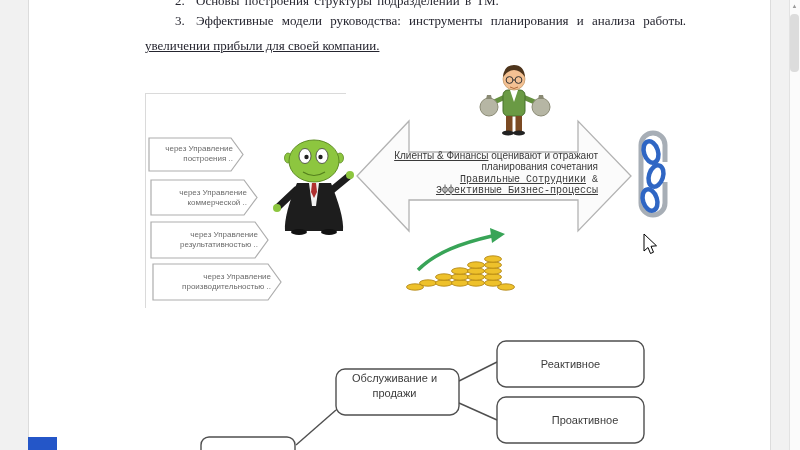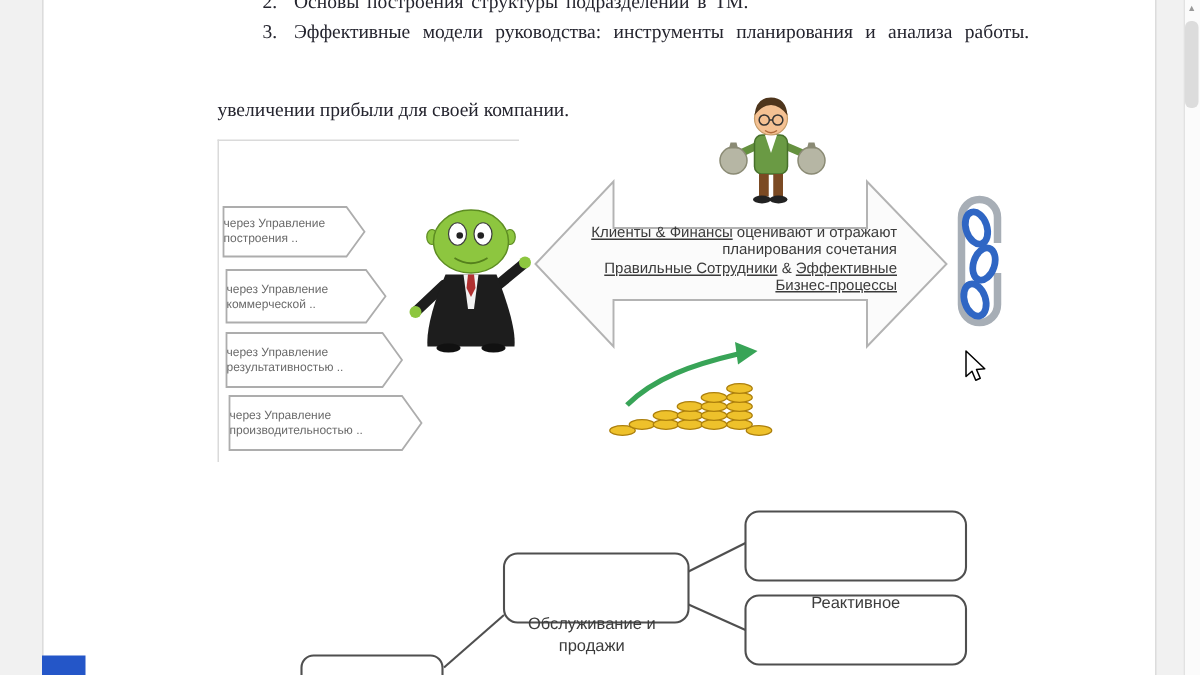--- a/index.html
+++ b/index.html
@@ -19,27 +19,27 @@
   .doc-line{position:absolute;font-family:"Liberation Serif",serif;font-size:13px;color:#25252f;white-space:nowrap;z-index:2;}
   .marker{display:inline-block;width:21px;}
   .ws2{word-spacing:2px;} .ws5{word-spacing:5px;} .ws25{word-spacing:2.5px;}
   .heading{position:absolute;left:147px;top:318px;font-size:12.5px;font-weight:bold;color:#151515;letter-spacing:.2px;z-index:2;}
 
   
   .cell-h{position:absolute;left:145px;top:93px;width:201px;height:1px;background:#dadada;z-index:0;}
   .cell-v{position:absolute;left:145px;top:93px;width:1px;height:215px;background:#dadada;z-index:0;}
 
   
-  .chev-label{position:absolute;font-size:8px;line-height:9.5px;color:#6b6b6b;text-align:left;z-index:2;}
+  .chev-label{position:absolute;font-size:8px;line-height:9.5px;color:#6b6b6b;text-align:right;z-index:2;}
   .center-text{position:absolute;left:393px;top:151px;width:205px;font-size:10px;line-height:10.5px;color:#3a3a3a;text-align:right;z-index:2;}
-  .center-text .ct-line3{margin-top:3px;}
+  .center-text .ct-line3{margin-top:3px;font-family:Liberation Mono, monospace;}
   .ul{text-decoration:underline;}
 
   
-  .flow-label{position:absolute;font-size:11px;line-height:14.5px;color:#3c3c3c;text-align:center;z-index:2;margin-top:38px;}
+  .flow-label{position:absolute;font-size:11px;line-height:14.5px;color:#3c3c3c;text-align:center;z-index:2;}
 
   svg.gfx{position:absolute;left:0;top:0;z-index:1;pointer-events:none;}
   svg.cursor{position:absolute;left:0;top:0;z-index:10;pointer-events:none;}
 </style>
 </head>
 <body>
 
 <div id="stage">
 
   <div class="strip-left"></div>
@@ -48,21 +48,21 @@
   <div class="scroll-up">▲</div>
   <div class="scroll-thumb"></div>
   <div class="blue-corner"></div>
 
   <div class="doc-line ws2" style="left:175px;top:-7px;">
     <span class="marker">2.</span><span>Основы построения структуры подразделений в ТМ.</span>
   </div>
   <div class="doc-line ws5" style="left:175px;top:13px;">
     <span class="marker">3.</span><span>Эффективные модели руководства: инструменты планирования и анализа работы.</span>
   </div>
-  <div class="doc-line" style="left:145px;top:65px;">увеличении прибыли для своей компании.</div>
+  <div class="doc-line" style="left:145px;top:38px;text-decoration:underline;">увеличении прибыли для своей компании.</div>
 
   <div class="cell-h"></div>
   <div class="cell-v"></div>
 
   <svg class="gfx" width="800" height="450" viewBox="0 0 800 450">
 
     <g fill="#ffffff" stroke="#adadad" stroke-width="1.2">
       <path d="M149,138 L231,138 L243,154.5 L231,171 L149,171 Z"></path>
       <path d="M151,180 L244,180 L257,197.5 L244,215 L151,215 Z"></path>
       <path d="M151,222 L255,222 L268,240 L255,258 L151,258 Z"></path>

